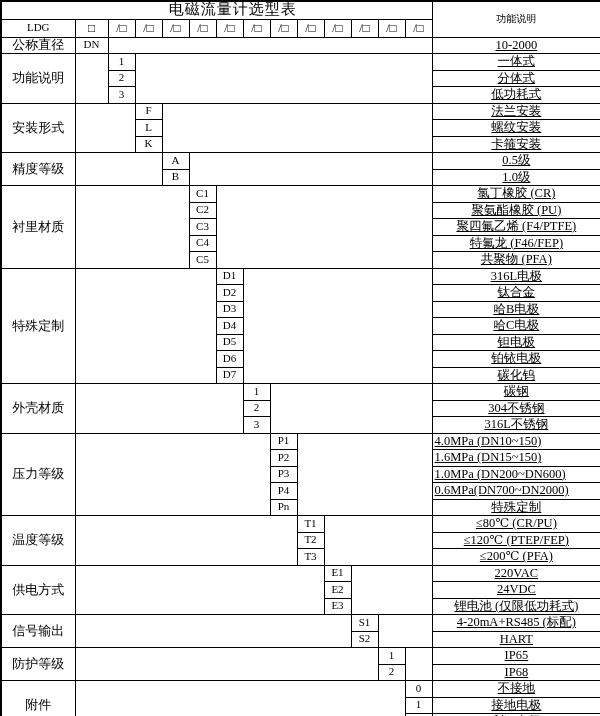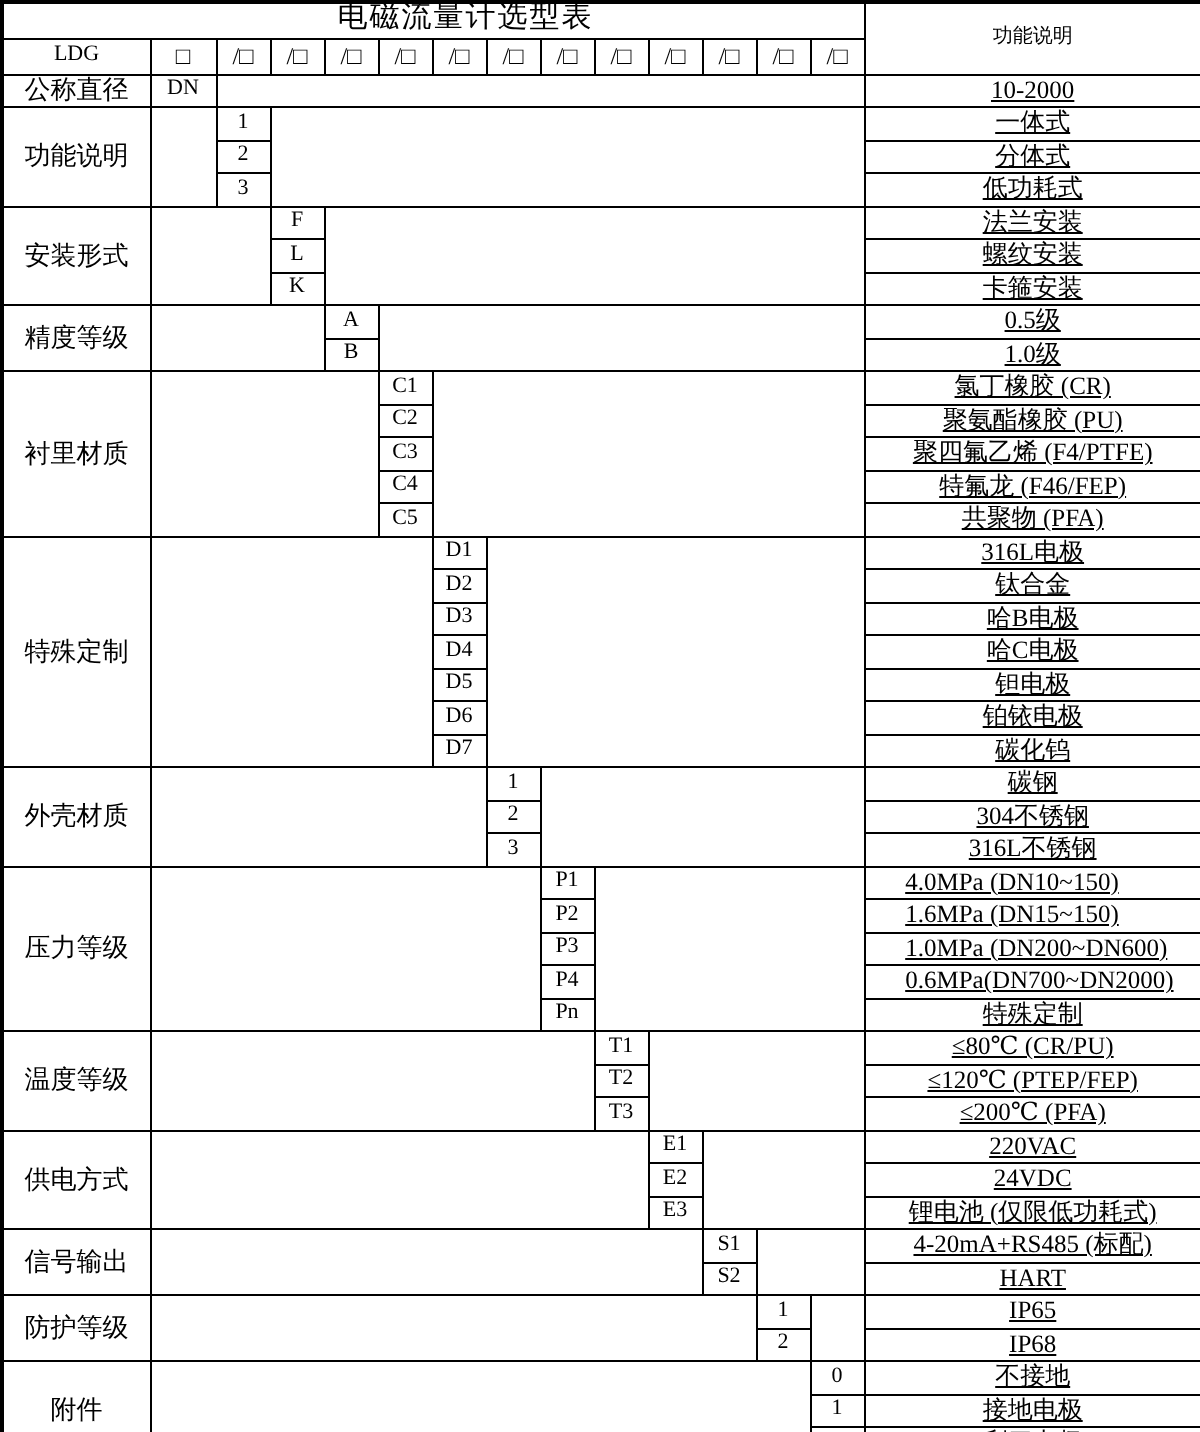--- a/index.html
+++ b/index.html
@@ -21,21 +21,21 @@
     overflow:hidden;
     color:#000;
   }
   tr.r-head{height:18px;}
   tr.r-line{height:16.5px;}
   td.t-title{font-size:15px;letter-spacing:1px;padding-left:33px;}
   td.t-fnhead{font-size:10px;}
   td.t-label{font-size:13px;text-align:center;}
   td.t-code{font-size:11px;}
   td.t-desc{font-size:12.5px;text-decoration:underline;}
-  td.t-desc.left{text-align:left;padding-left:20px;}
+  td.t-desc.left{text-align:left;padding-left:2px;}
   td.t-box{font-size:12px;letter-spacing:0;}
 </style>
 </head>
 <body>
 
 <table class="sel">
   <colgroup>
     <col style="width:74px">
     <col style="width:33px">
     <col style="width:27px">

